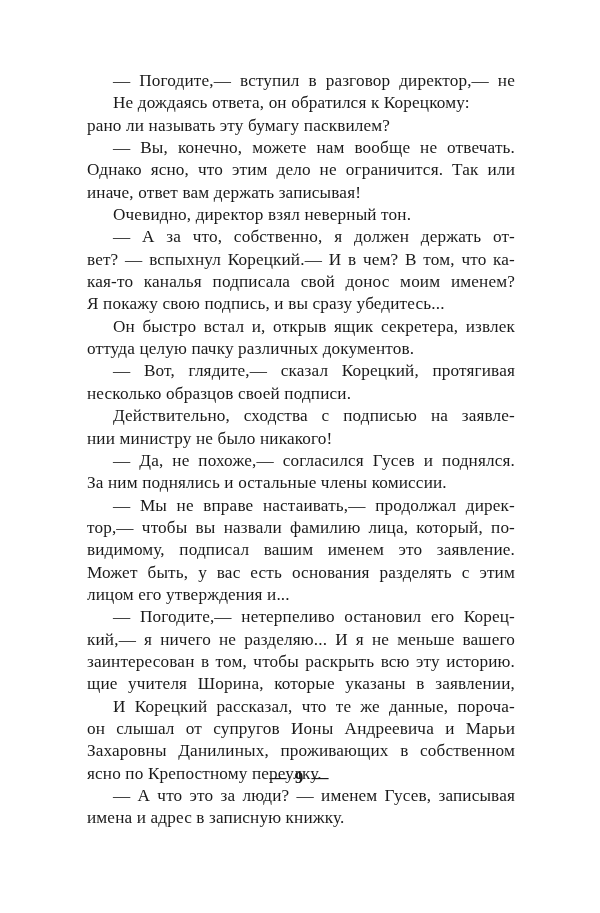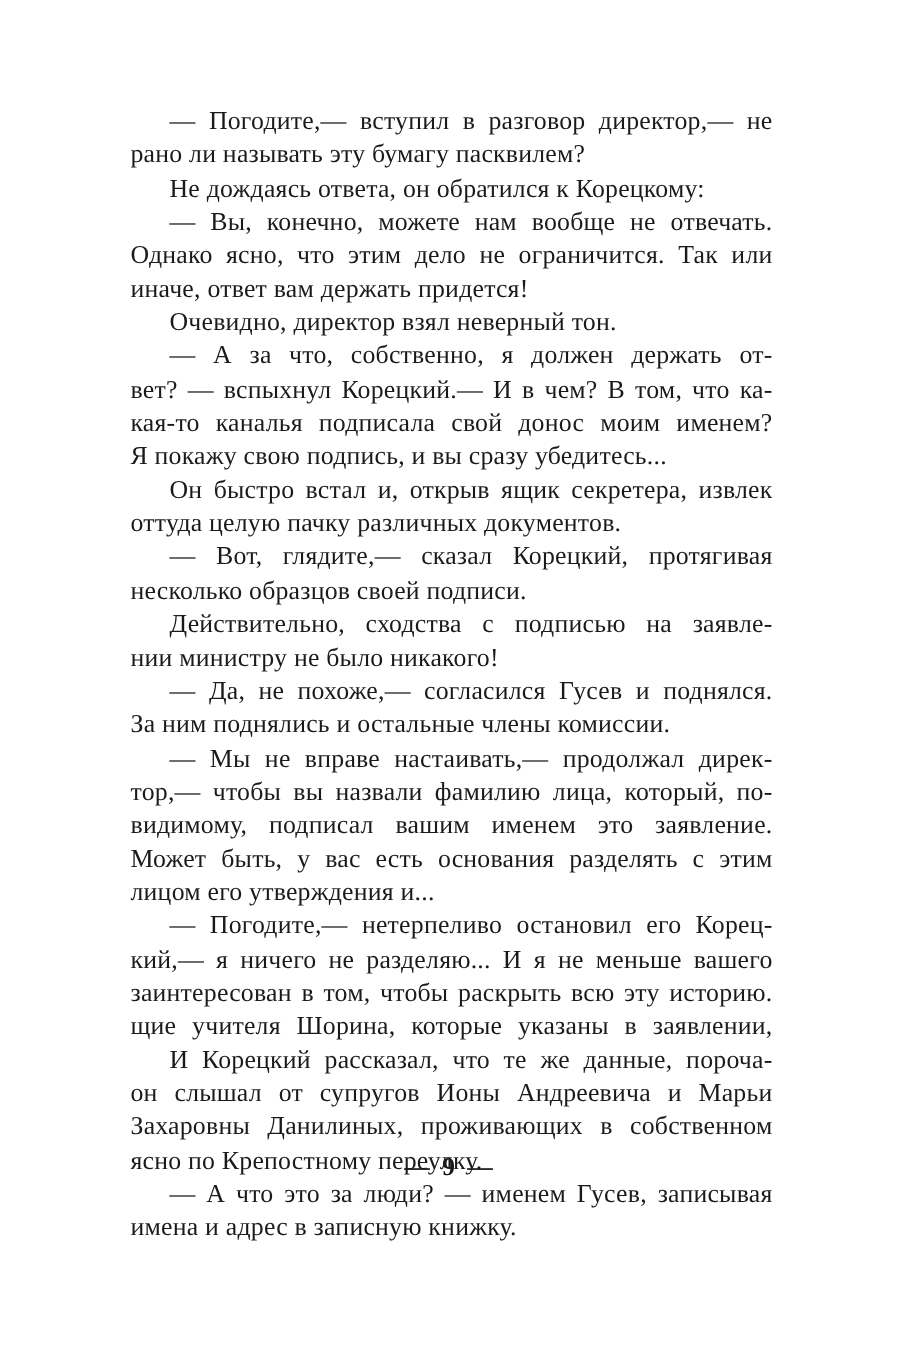--- a/index.html
+++ b/index.html
@@ -57,25 +57,25 @@
       color: #1a1a1a;
       letter-spacing: 2px;
     }
   </style>
 </head>
 <body>
 
 <div class="page">
   <div class="text-column" id="text-column">
       <span class="line indent">— Погодите,— вступил в разговор директор,— не</span>
+      <span class="line indent last">Не дождаясь ответа, он обратился к Корецкому:</span>
       <span class="line last">рано ли называть эту бумагу пасквилем?</span>
-      <span class="line indent last">Не дождаясь ответа, он обратился к Корецкому:</span>
       <span class="line indent">— Вы, конечно, можете нам вообще не отвечать.</span>
       <span class="line">Однако ясно, что этим дело не ограничится. Так или</span>
-      <span class="line last">иначе, ответ вам держать придется!</span>
+      <span class="line last">иначе, ответ вам держать записывая!</span>
       <span class="line indent last">Очевидно, директор взял неверный тон.</span>
       <span class="line indent">— А за что, собственно, я должен держать от-</span>
       <span class="line">вет? — вспыхнул Корецкий.— И в чем? В том, что ка-</span>
       <span class="line">кая-то каналья подписала свой донос моим именем?</span>
       <span class="line last">Я покажу свою подпись, и вы сразу убедитесь...</span>
       <span class="line indent">Он быстро встал и, открыв ящик секретера, извлек</span>
       <span class="line last">оттуда целую пачку различных документов.</span>
       <span class="line indent">— Вот, глядите,— сказал Корецкий, протягивая</span>
       <span class="line last">несколько образцов своей подписи.</span>
       <span class="line indent">Действительно, сходства с подписью на заявле-</span>

